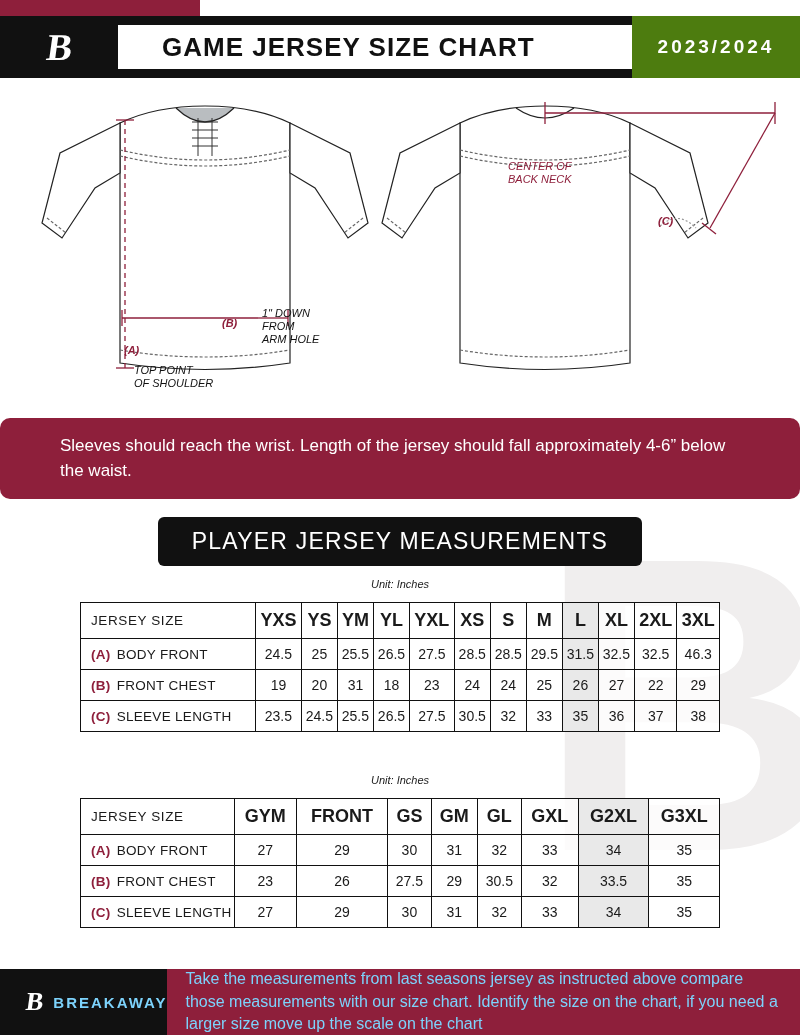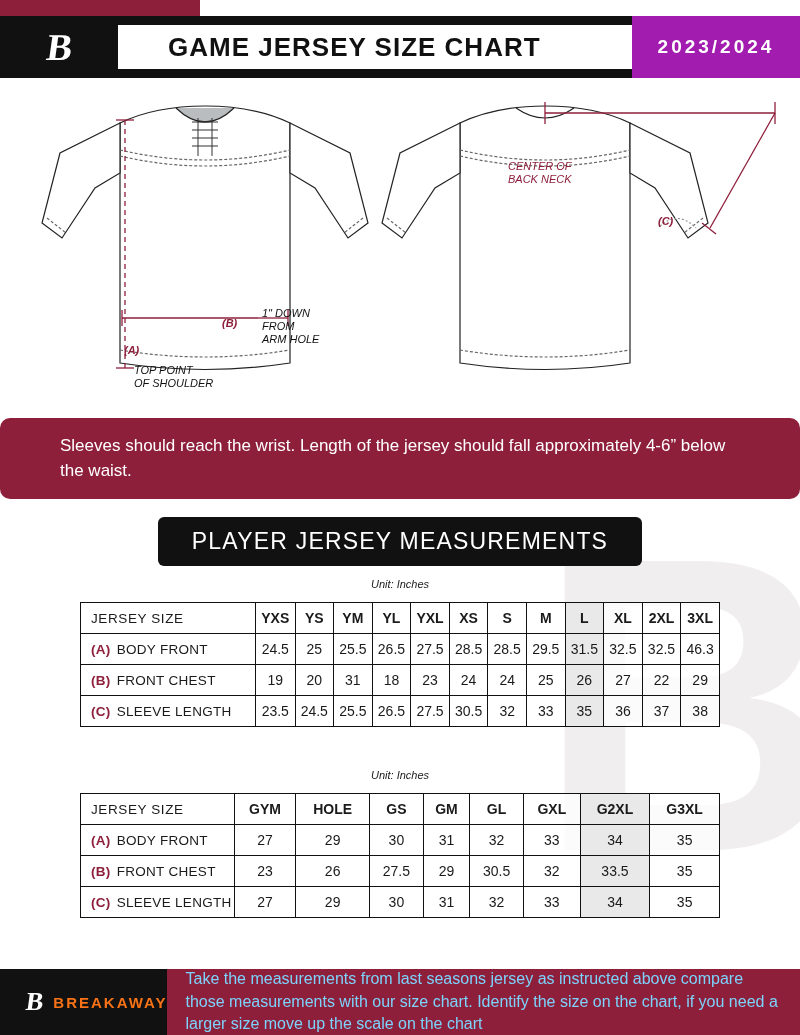--- a/index.html
+++ b/index.html
@@ -59,32 +59,32 @@
   }
   .title-plate {
     background: #ffffff;
     height: 44px;
     flex: 1 1 auto;
     display: flex; align-items: center;
     padding-left: 32px;
     margin-right: 0;
   }
   .title-plate h1 {
-    margin: 18px;
+    margin: 12px;
     font-size: 26px;
     font-weight: bold;
     letter-spacing: 1px;
     color: #111111;
     font-family: "Liberation Sans", sans-serif;
   }
   .season {
     flex: 0 0 auto;
     width: 168px;
     height: 62px;
-    background: #a21caf;
+    background: #4d7c0f;
     color: #ffffff;
     display: flex; align-items: center; justify-content: center;
     font-size: 19px;
     font-weight: bold;
     letter-spacing: 3px;
     font-family: "Liberation Sans", sans-serif;
   }
 
   
   .diagram {
@@ -149,21 +149,21 @@
     font-size: 13.5px;
     letter-spacing: 0.3px;
     white-space: nowrap;
   }
   th.rowhead { font-weight: normal; letter-spacing: 0.6px; }
   .tag {
     color: #8e1f3b;
     font-weight: bold;
     margin-right: 6px;
   }
-  th { font-weight: bold; font-size: 14px; }
+  th { font-weight: bold; font-size: 18px; }
   .hl { background: #e9e9e9; }
   .player col.c0 { width: 175px; }
   .goalie col.c0 { width: 148px; }
 
   
   .footer {
     position: absolute;
     left: 0; bottom: 0;
     width: 100%;
     height: 66px;
@@ -175,21 +175,21 @@
     background: #111111;
     display: flex; align-items: center; gap: 10px;
     padding-left: 26px;
   }
   .footer-logo {
     color: #ffffff; font-size: 26px; font-weight: bold;
     font-family: "Liberation Serif", serif;
     transform: skewX(-8deg);
   }
   .footer-brand {
-    color: #f97316; font-size: 15px; letter-spacing: 2px; font-weight: bold;
+    color: #7dd3fc; font-size: 15px; letter-spacing: 2px; font-weight: bold;
   }
   .footer-right {
     flex: 1 1 auto;
     background: #8e1f3b;
     color: #7dd3fc;
     font-size: 16px;
     line-height: 1.4;
     padding: 7px 14px 7px 18px;
     display: flex; align-items: center;
   }
@@ -371,21 +371,21 @@
 <div class="section">
   <div class="unit">Unit: Inches</div>
   <table class="goalie">
     <colgroup>
         <col class="c0">
       </colgroup>
     <thead>
       <tr>
         <th class="rowhead">JERSEY SIZE</th>
         <th>GYM</th>
-        <th>HOLE</th>
+        <th>FRONT</th>
         <th>GS</th>
         <th>GM</th>
         <th>GL</th>
         <th>GXL</th>
         <th class="hl">G2XL</th>
         <th>G3XL</th>
       </tr>
     </thead>
     <tbody>
       <tr>

